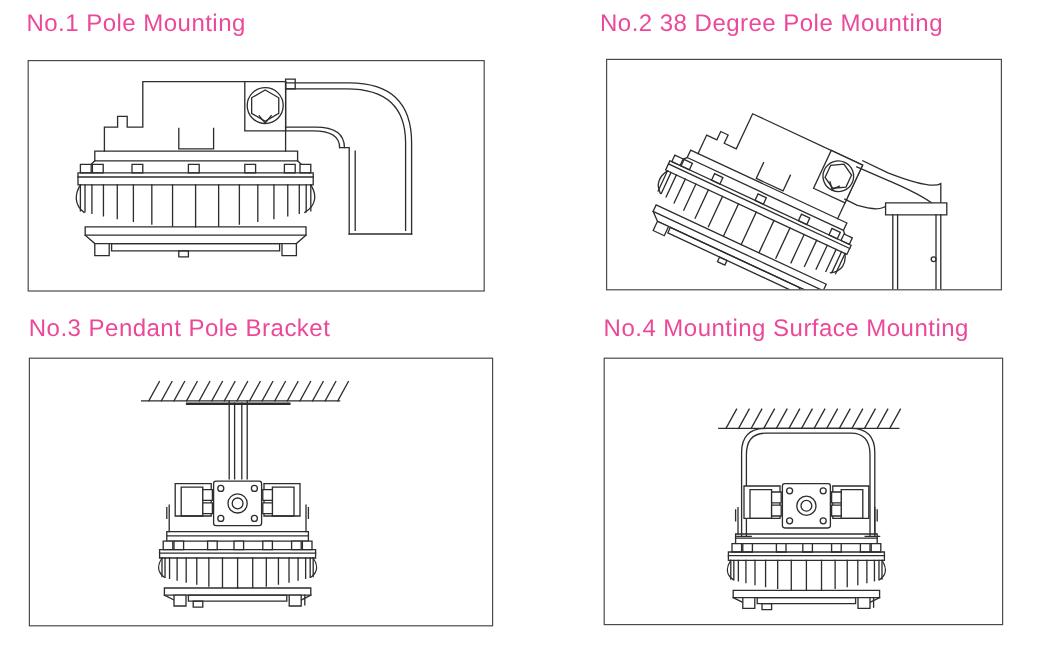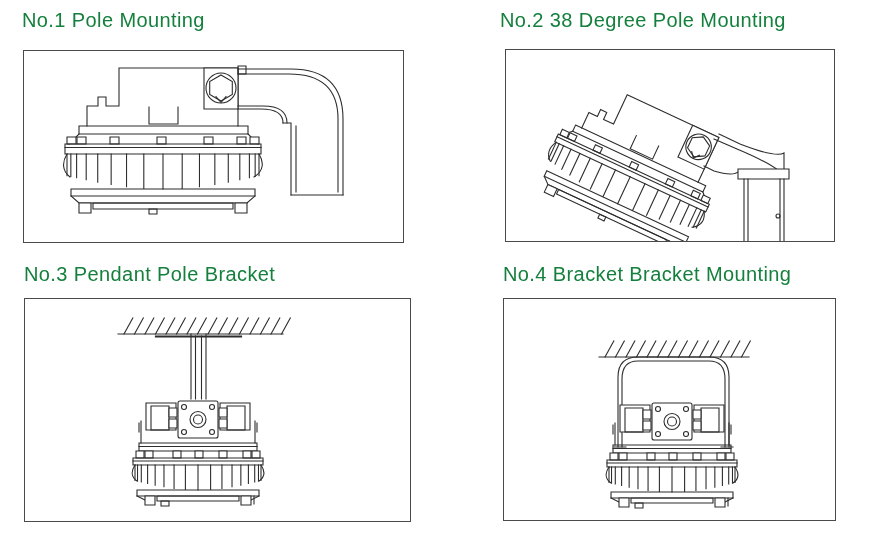--- a/index.html
+++ b/index.html
@@ -1,21 +1,21 @@
 <!DOCTYPE html>
 <html><head>
 <meta charset="utf-8">
 <style>
   html,body{margin:0;padding:0}
   body{
     width:869px;height:542px;position:relative;background:#ffffff;
     font-family:"Liberation Sans", sans-serif;overflow:hidden;
   }
   .title{
-    position:absolute;font-size:20px;color:#15803d;letter-spacing:.4px;
+    position:absolute;font-size:20px;color:#ec4899;letter-spacing:.4px;
     white-space:nowrap;
   }
   .t1{left:22px;top:9px}
   .t2{left:500px;top:9px}
   .t3{left:24px;top:263px}
   .t4{left:503px;top:263px}
   .frame{position:absolute;border:1.5px solid #4a4a4a;background:#fff}
   .f1{left:23px;top:50px;width:379px;height:191px}
   .f2{left:505px;top:49px;width:328px;height:191px}
   .f3{left:24px;top:298px;width:385px;height:222px}
@@ -199,21 +199,21 @@
         <line x1="235.5" y1="35" x2="244.3" y2="19"></line>
         <line x1="246" y1="35" x2="254.8" y2="19"></line>
         <line x1="256.5" y1="35" x2="265.3" y2="19"></line>
       </g>
     <line class="thick" x1="131" y1="37.5" x2="216" y2="37.5"></line>
     <path d="M166,35 V100 M170.5,37 V100 M176.5,37 V100 M181,35 V100"></path>
     <use href="#fix-front" transform="translate(108,100)"></use>
   </svg>
 </div>
 
-<div class="title t4">No.4 Bracket Bracket Mounting</div>
+<div class="title t4">No.4 Mounting Surface Mounting</div>
 <div class="frame f4">
   <svg viewBox="0 0 331 221" width="331" height="221" class="ln">
     <g class="gen-hatch">
         <line x1="95" y1="58" x2="245" y2="58"></line>
         <line x1="101" y1="58" x2="109.8" y2="42"></line>
         <line x1="111.5" y1="58" x2="120.3" y2="42"></line>
         <line x1="122" y1="58" x2="130.8" y2="42"></line>
         <line x1="132.5" y1="58" x2="141.3" y2="42"></line>
         <line x1="143" y1="58" x2="151.8" y2="42"></line>
         <line x1="153.5" y1="58" x2="162.3" y2="42"></line>

